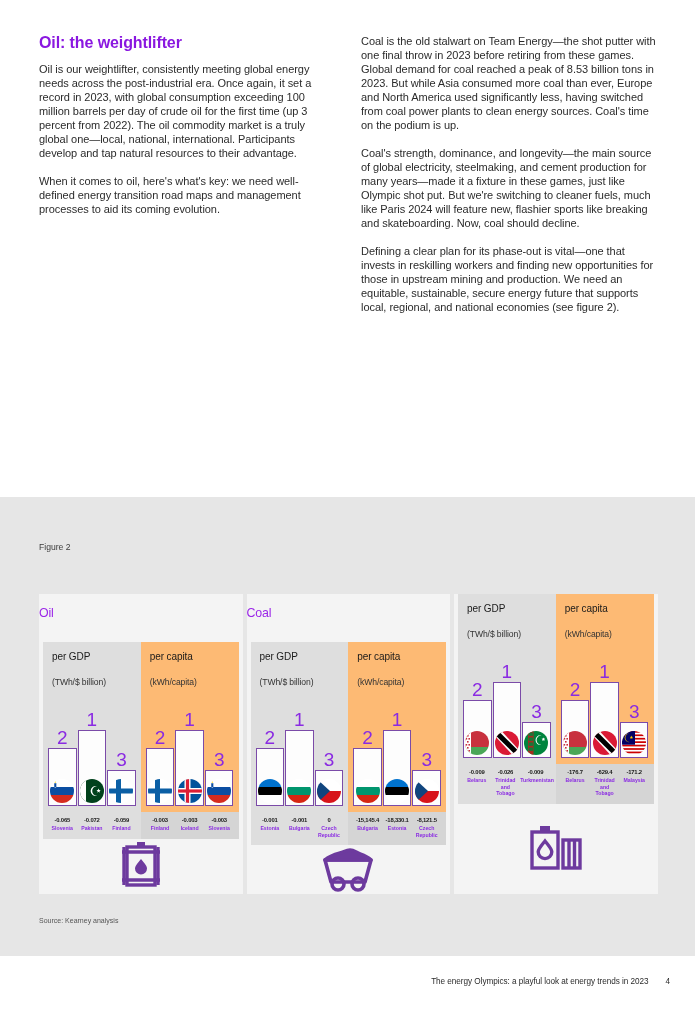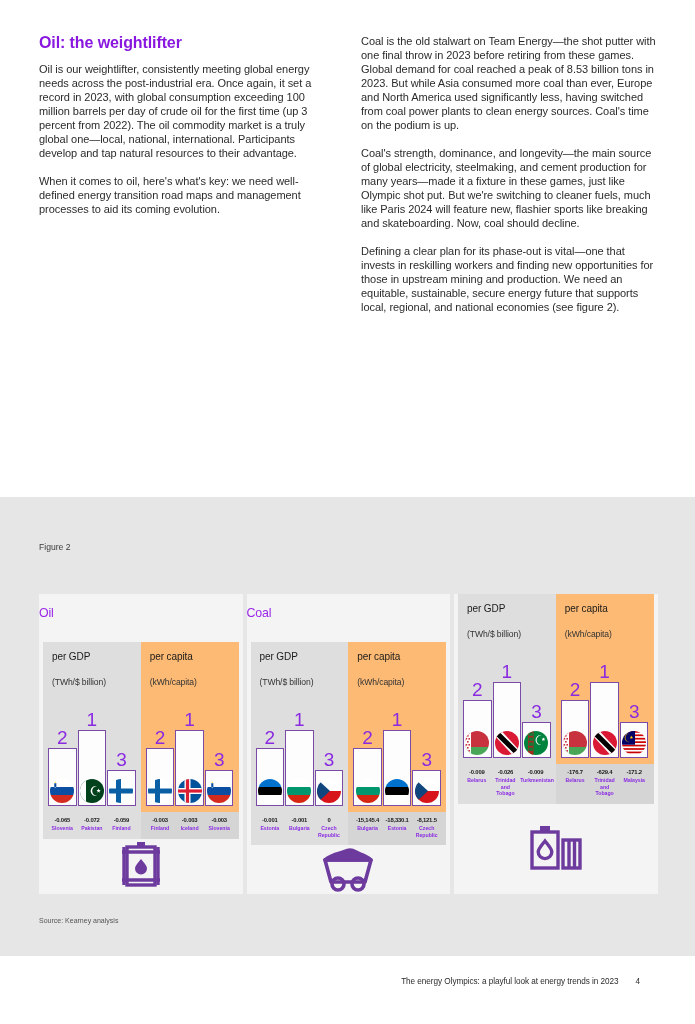--- a/index.html
+++ b/index.html
@@ -141,21 +141,21 @@
   }
   .icon-area svg { display: block; }
 
   .source {
     position: absolute; top: 420px; left: 39px;
     font-size: 7px; color: #555;
   }
 
   
   .footer {
-    position: absolute; top: 977px; right: 55px;
+    position: absolute; top: 977px; right: 25px;
     display: flex; align-items: baseline; gap: 17px;
   }
   .footer-text { font-size: 8.2px; color: #2b2b2b; letter-spacing: -0.05px; }
   .footer-page { font-size: 8.2px; color: #2b2b2b; font-weight: normal; }
 </style>
 </head>
 <body>
 
 <div class="page">
 

